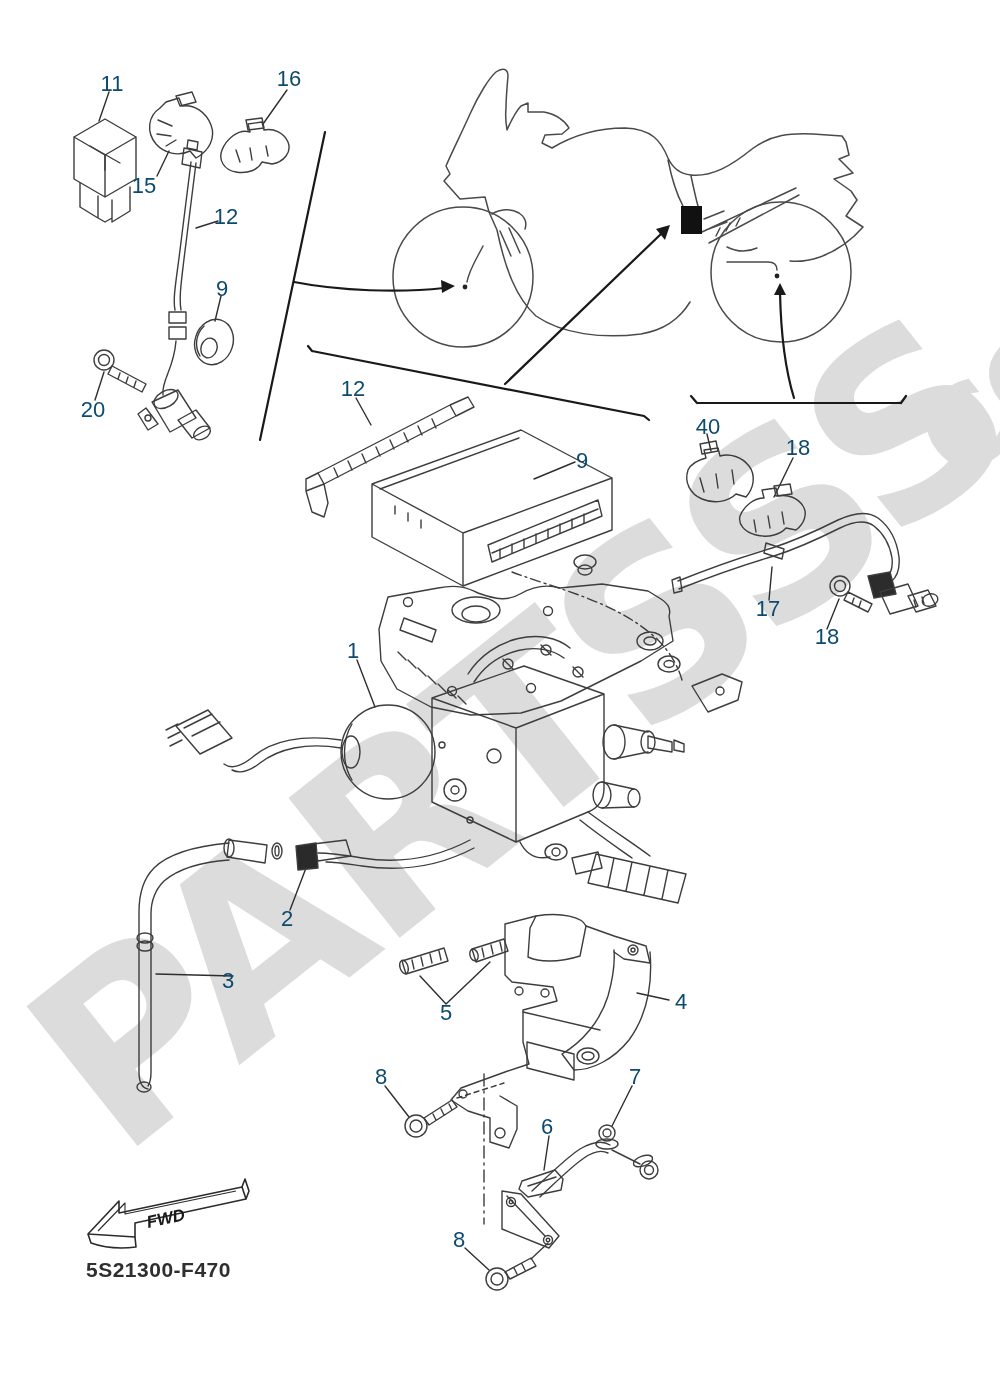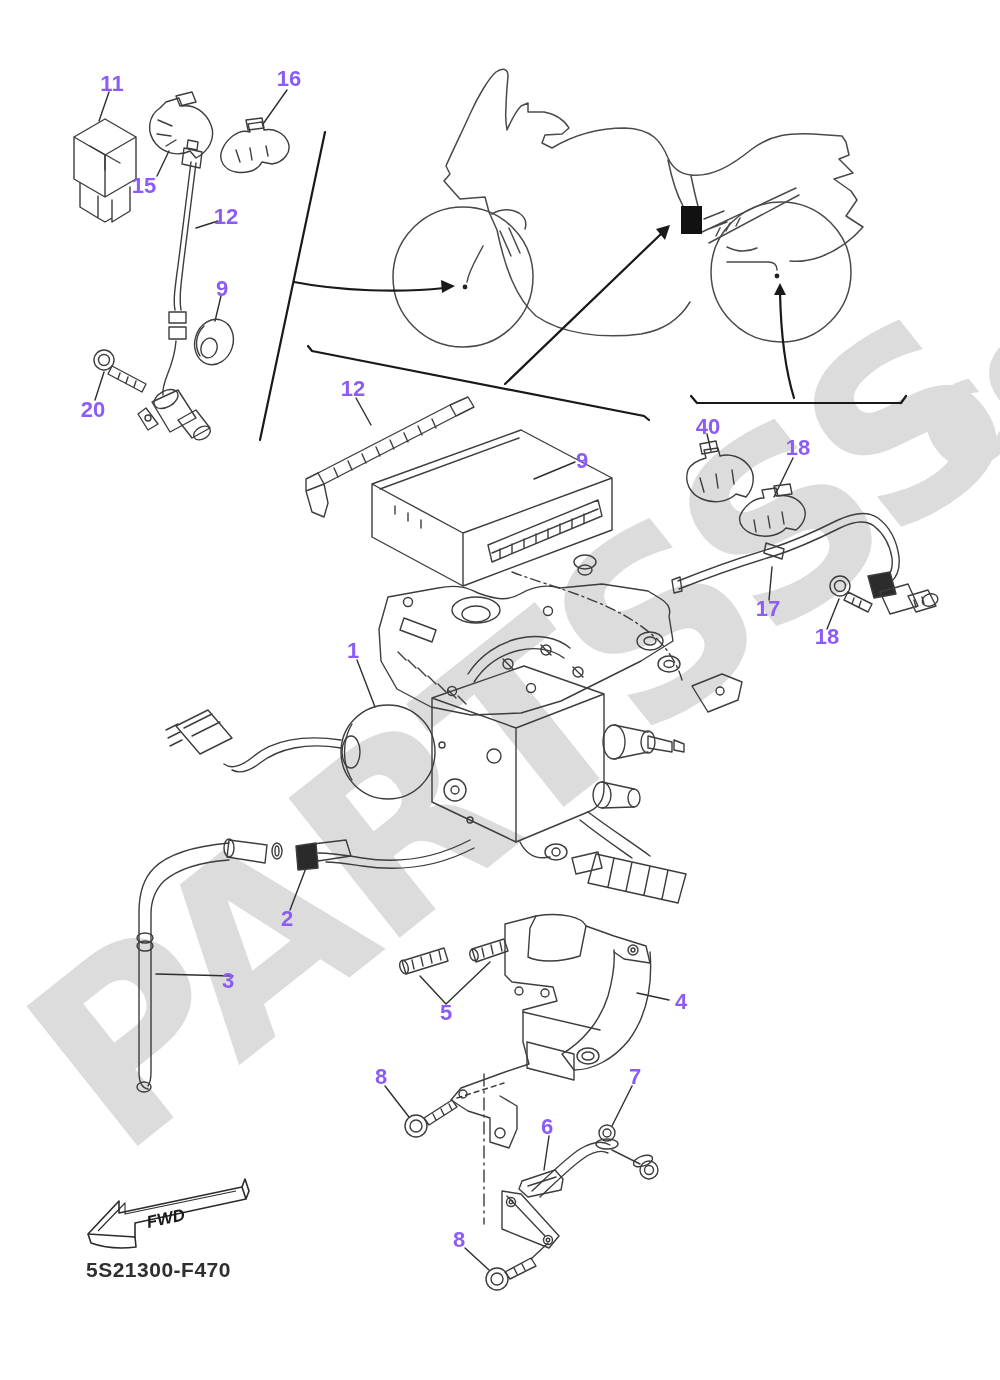--- a/index.html
+++ b/index.html
@@ -1,20 +1,20 @@
 <!DOCTYPE html>
 <html><head>
 <meta charset="utf-8">
 <style>
   html,body{margin:0;padding:0;background:#ffffff;}
   #stage{position:relative;width:1000px;height:1380px;background:#ffffff;overflow:hidden;
          font-family:"Liberation Sans","DejaVu Sans",sans-serif;}
   #art{position:absolute;left:0;top:0;}
   .callout{position:absolute;transform:translate(-50%,-50%);font-family:"Liberation Sans","DejaVu Sans",sans-serif;
-           font-size:22px;font-weight:bold;color:#8b5cf6;line-height:1;user-select:none;}
+           font-size:22px;font-weight:normal;color:#0c4a6e;line-height:1;user-select:none;}
 </style>
 </head>
 <body>
 
 <div id="stage">
 
 <svg id="art" width="1000" height="1380" viewBox="0 0 1000 1380">
 
   <g font-family="DejaVu Sans, Liberation Sans, sans-serif" font-weight="bold">
     <g transform="translate(120,1160) rotate(-38.5)">

